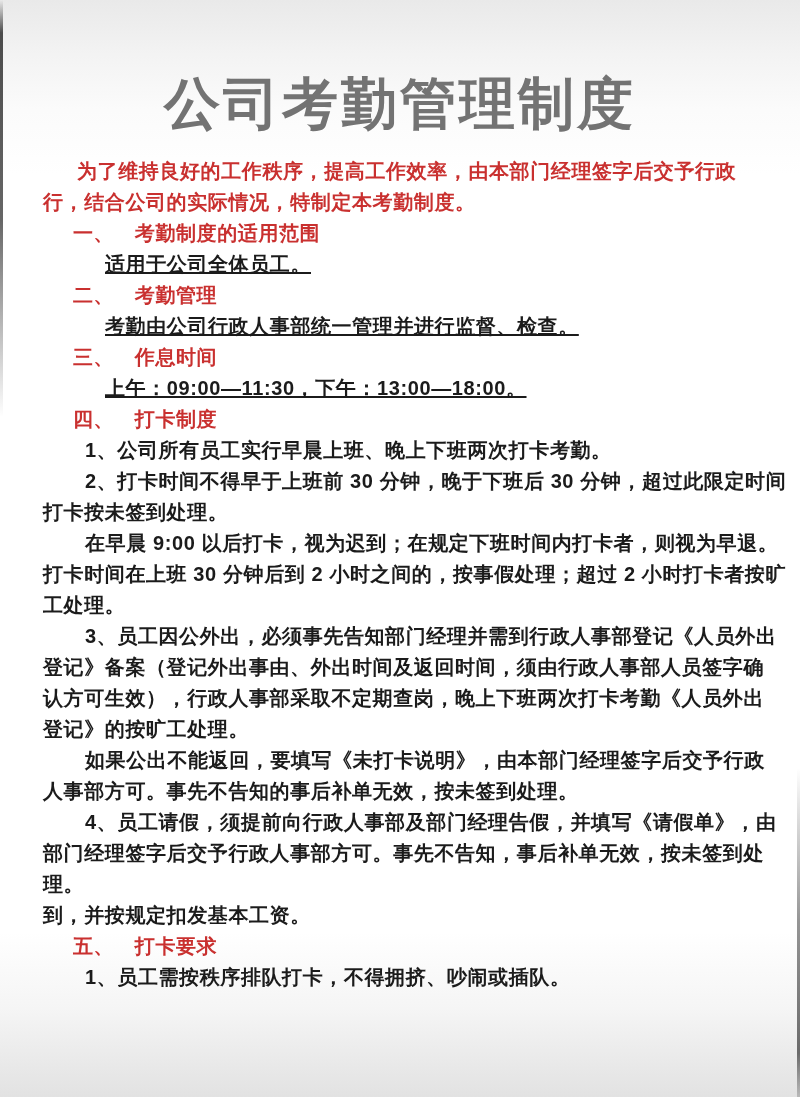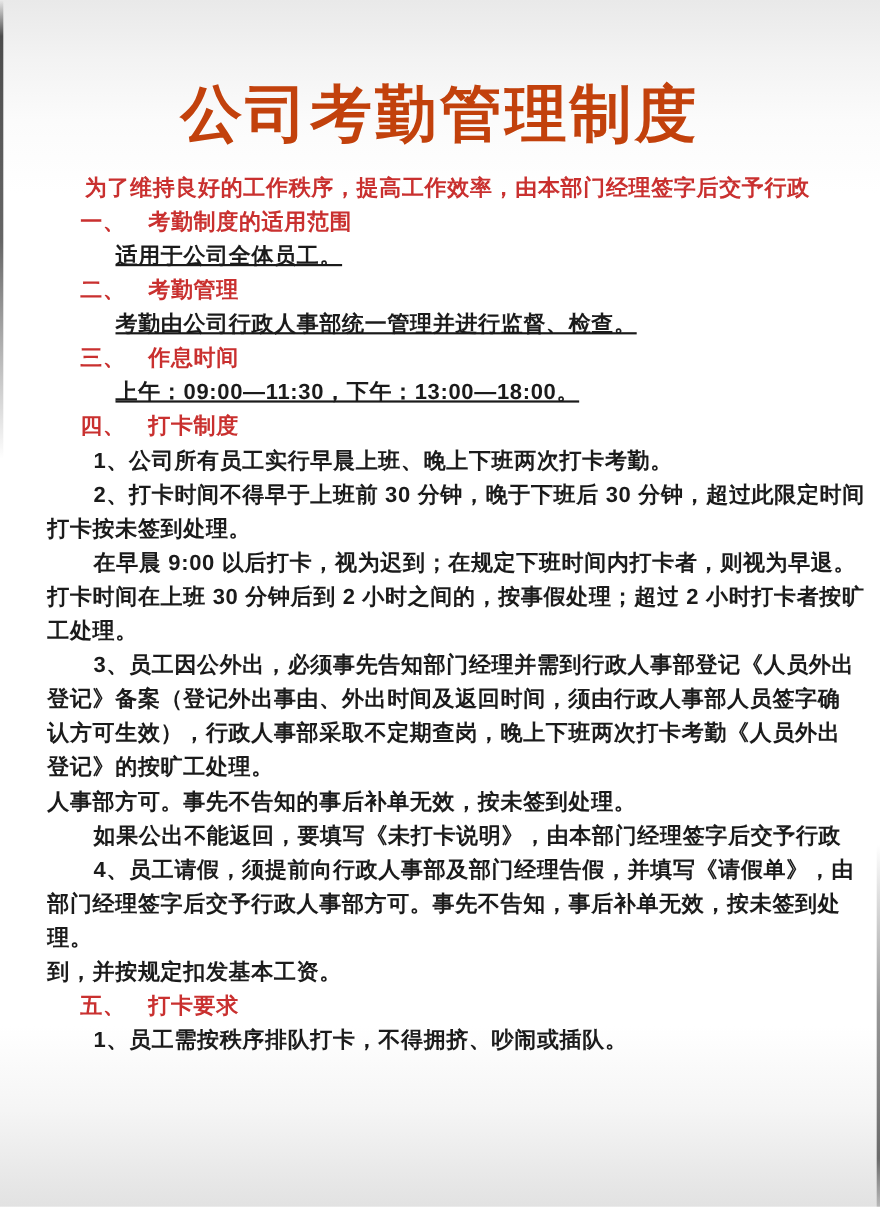--- a/index.html
+++ b/index.html
@@ -33,21 +33,21 @@
   .doc-title{
     position:absolute;
     left:0;right:0;
     top:64px;
     height:80px;
     line-height:80px;
     text-align:center;
     font-size:56px;
     font-weight:900;
     letter-spacing:3px;
-    color:#c2410c;
+    color:#737373;
   }
   .body-text{
     position:absolute;
     left:43px;
     right:35px;
     top:156px;
     color:var(--ink);
   }
   .line{
     height:31px;
@@ -68,39 +68,40 @@
 <body>
 
 <div class="page">
   <div class="edge left"></div>
   <div class="edge right"></div>
 
   <div class="doc-title">公司考勤管理制度</div>
 
   <div class="body-text">
       <div class="line intro-first red">为了维持良好的工作秩序，提高工作效率，由本部门经理签字后交予行政</div>
+      <div class="line cont red">行，结合公司的实际情况，特制定本考勤制度。</div>
       <div class="line heading red">一、　考勤制度的适用范围</div>
       <div class="line sub">适用于公司全体员工。</div>
       <div class="line heading red">二、　考勤管理</div>
       <div class="line sub">考勤由公司行政人事部统一管理并进行监督、检查。</div>
       <div class="line heading red">三、　作息时间</div>
       <div class="line sub">上午：09:00—11:30，下午：13:00—18:00。</div>
       <div class="line heading red">四、　打卡制度</div>
       <div class="line first">1、公司所有员工实行早晨上班、晚上下班两次打卡考勤。</div>
       <div class="line first">2、打卡时间不得早于上班前 30 分钟，晚于下班后 30 分钟，超过此限定时间</div>
       <div class="line cont">打卡按未签到处理。</div>
       <div class="line first">在早晨 9:00 以后打卡，视为迟到；在规定下班时间内打卡者，则视为早退。</div>
       <div class="line cont">打卡时间在上班 30 分钟后到 2 小时之间的，按事假处理；超过 2 小时打卡者按旷</div>
       <div class="line cont">工处理。</div>
       <div class="line first">3、员工因公外出，必须事先告知部门经理并需到行政人事部登记《人员外出</div>
       <div class="line cont">登记》备案（登记外出事由、外出时间及返回时间，须由行政人事部人员签字确</div>
       <div class="line cont">认方可生效），行政人事部采取不定期查岗，晚上下班两次打卡考勤《人员外出</div>
       <div class="line cont">登记》的按旷工处理。</div>
+      <div class="line first">如果公出不能返回，要填写《未打卡说明》，由本部门经理签字后交予行政</div>
       <div class="line cont">人事部方可。事先不告知的事后补单无效，按未签到处理。</div>
-      <div class="line first">如果公出不能返回，要填写《未打卡说明》，由本部门经理签字后交予行政</div>
       <div class="line first">4、员工请假，须提前向行政人事部及部门经理告假，并填写《请假单》，由</div>
       <div class="line cont">部门经理签字后交予行政人事部方可。事先不告知，事后补单无效，按未签到处</div>
       <div class="line cont">理。</div>
       <div class="line cont">到，并按规定扣发基本工资。</div>
       <div class="line heading red">五、　打卡要求</div>
       <div class="line first">1、员工需按秩序排队打卡，不得拥挤、吵闹或插队。</div>
     </div>
 </div>
 
 </body></html>

